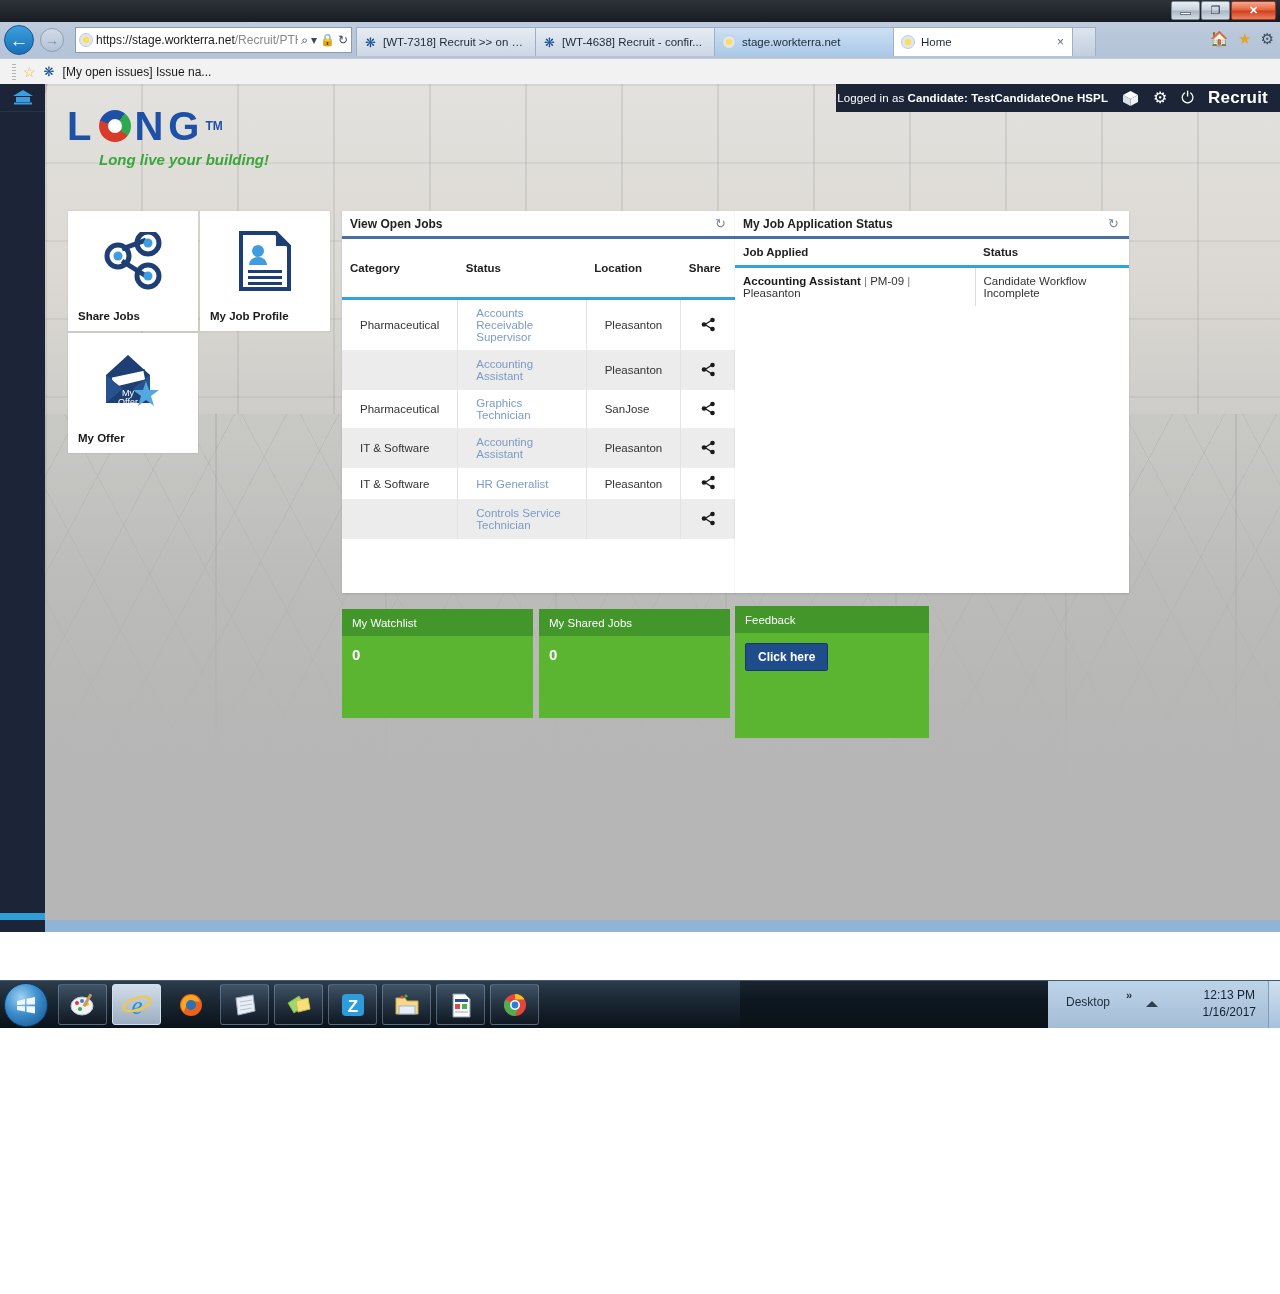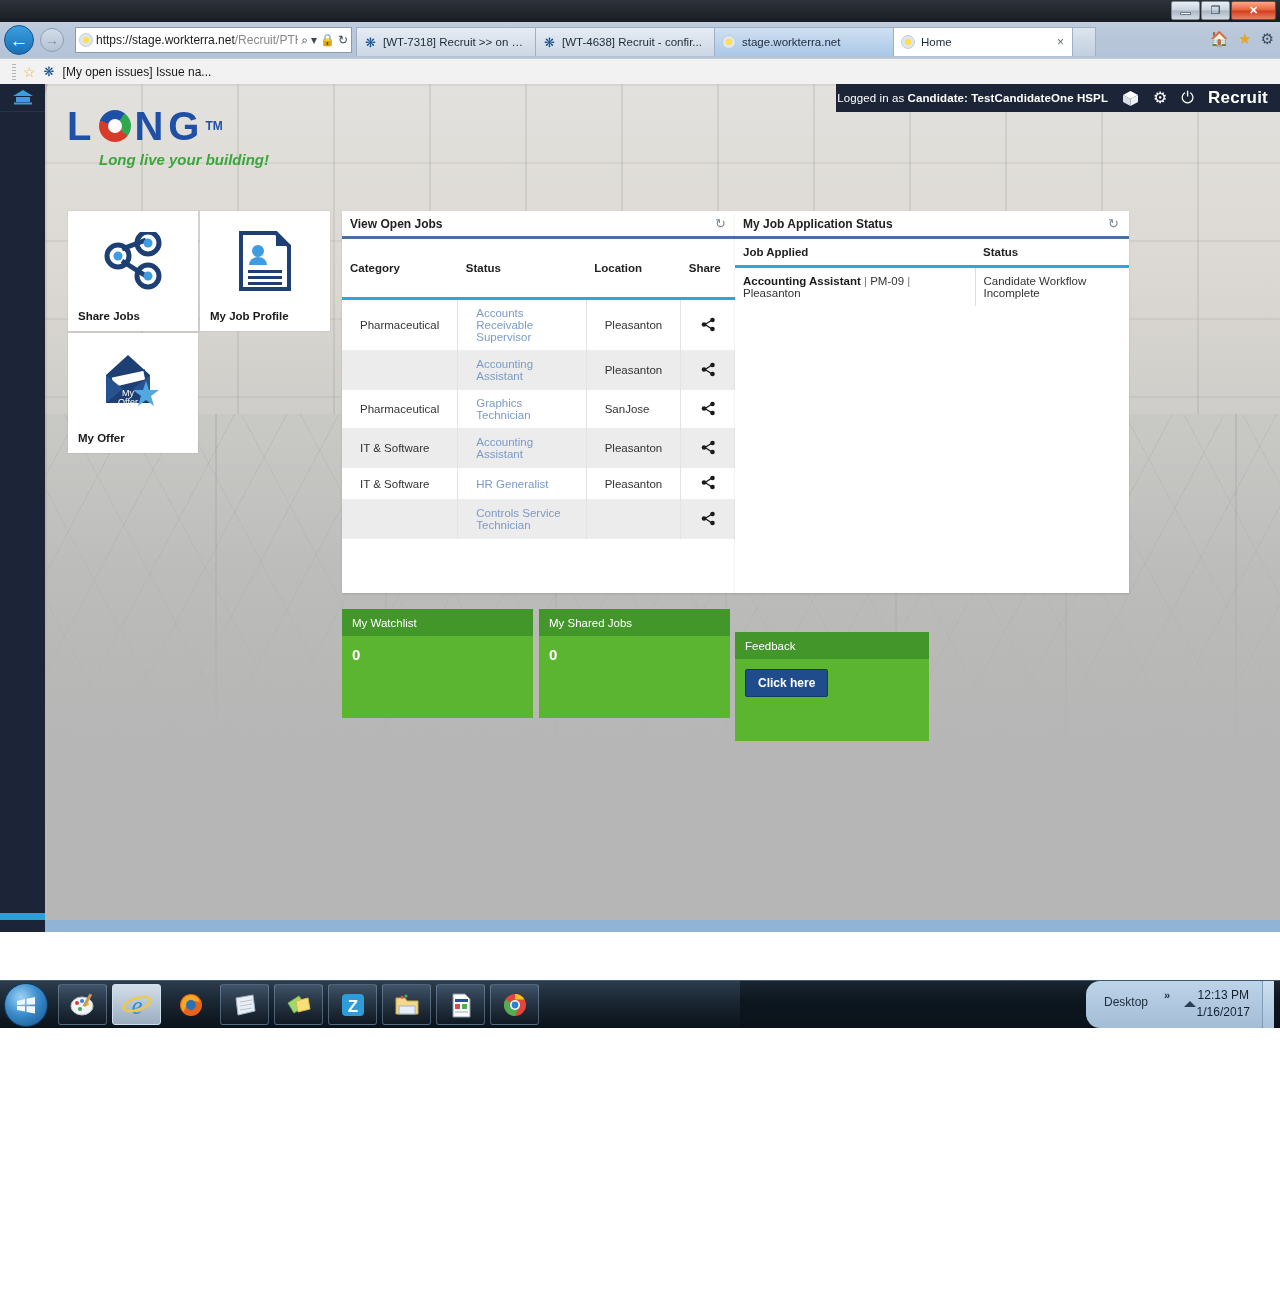--- a/index.html
+++ b/index.html
@@ -235,21 +235,21 @@
   table.grid2 td.jobcol .sep { color:#7a7a7a; }
 
   
   .widget { position: absolute; z-index: 4; background: #5cb531; }
   .widget .whead { height: 27px; background: #43962a; color: #fff; font-size: 11.5px;
      display: flex; align-items: center; padding: 0 10px; }
   .widget .wbody { height: 82px; padding: 10px 10px; }
   .widget .wnum { font-size: 15px; font-weight: bold; color: #fff; }
   .widget.w1 { left: 297px; top: 525px; width: 191px; height: 109px; }
   .widget.w2 { left: 494px; top: 525px; width: 191px; height: 109px; }
-  .widget.w3 { left: 690px; top: 548px; width: 194px; height: 109px; }
+  .widget.w3 { left: 690px; top: 522px; width: 194px; height: 132px; }
   .btn-click {
     background: #1f4d8c; color: #fff; border: 1px solid #15396a; border-radius: 2px;
     font-size: 12px; font-weight: bold; padding: 6px 12px; font-family: "Liberation Sans", sans-serif;
   }
 
   
   .footer {
     position: absolute; left: 0; top: 932px; width: 1280px; height: 48px;
     background: #1b2537;
     border-top: 2px solid #8fb4d6;
@@ -284,23 +284,23 @@
   .tb-items { position: absolute; left: 58px; top: 3px; display: flex; gap: 5px; }
   .tb-item {
     width: 49px; height: 41px; border: 1px solid rgba(140,170,200,.45); border-radius: 3px;
     background: linear-gradient(to bottom, rgba(120,150,180,.30), rgba(20,30,42,.55));
     display: flex; align-items: center; justify-content: center;
   }
   .tb-item.active { background: linear-gradient(to bottom, rgba(225,235,245,.92), rgba(180,200,220,.85)); border-color:#cfe0ef; }
   .tb-item.nobg { border-color: transparent; background: transparent; }
 
   .tray {
-    position: absolute; right: 6px; top: 0; width: 188px; height: 47px;
+    position: absolute; right: 0; top: 0; width: 232px; height: 47px;
     background: linear-gradient(to bottom, #bdd3e8, #a4bdd6);
-    display: flex; align-items: center; border-radius: 14px;
+    display: flex; align-items: center;
   }
   .tray .desk { position: absolute; left: 18px; top: 14px; font-size: 12px; color: #1d2d3d; }
   .tray .chev { position: absolute; left: 78px; top: 8px; font-size: 11px; color: #1d2d3d; font-weight:bold;}
   .tray .uptri { position: absolute; left: 98px; top: 20px; width:0;height:0;
     border-left:6px solid transparent;border-right:6px solid transparent;border-bottom:6px solid #2c3e50; }
   .tray .clock { position: absolute; right: 24px; top: 6px; text-align: center; font-size: 12px; color:#14222f; line-height: 17px;}
   .tray .showdesk { position:absolute; right:0; top:0; width: 12px; height: 47px;
     background: linear-gradient(to bottom,#cfe0ef,#a8c2dc); border-left: 1px solid #7f9cb8; }
 
   .below { position: absolute; left:0; top: 1028px; width: 1280px; height: 266px; background: #ffffff; }

